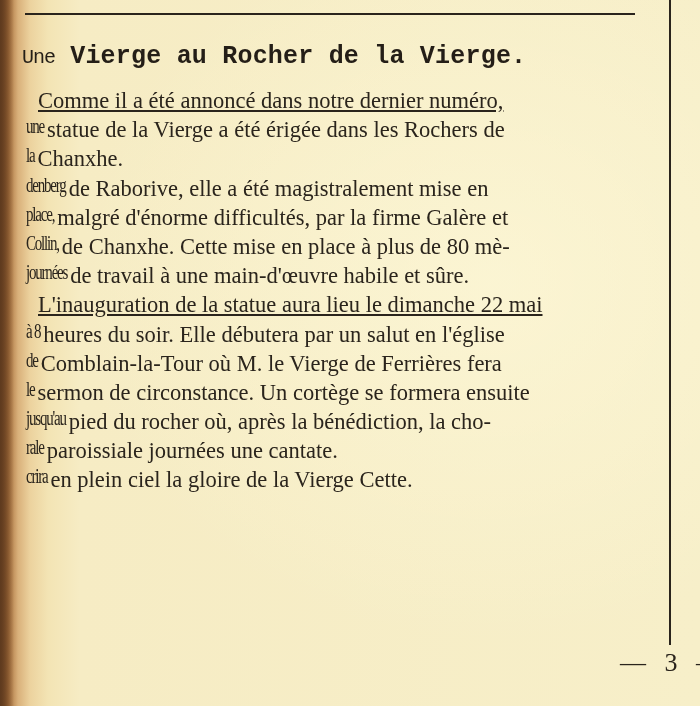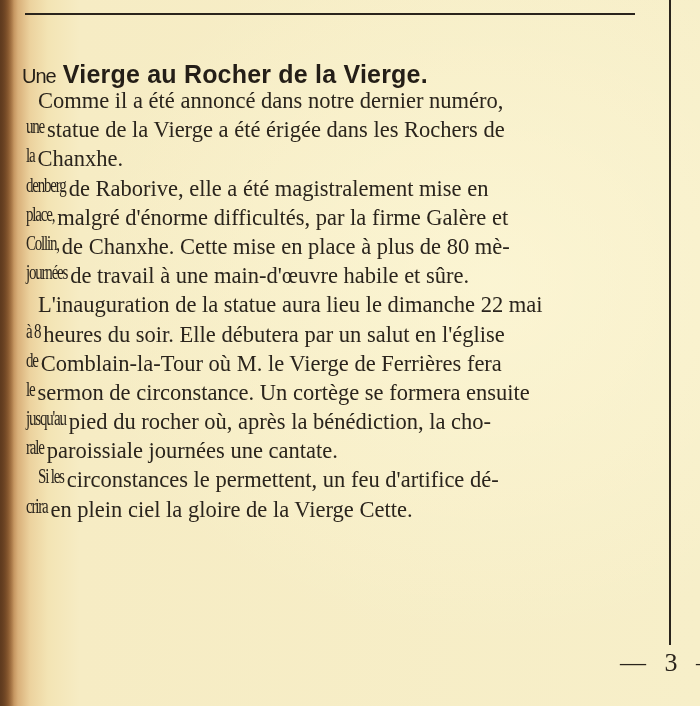--- a/index.html
+++ b/index.html
@@ -21,37 +21,37 @@
   }
   .top-rule {
     position: absolute; left: 25px; top: 13px; width: 610px; height: 2px;
     background: #2a241c;
   }
   .column-rule {
     position: absolute; left: 669px; top: 0; width: 2px; height: 645px;
     background: #2a241c;
   }
   .title {
-    position: absolute; left: 22px; top: 60px;
-    font-family: Liberation Sans, sans-serif;
+    position: absolute; left: 22px; top: 42px;
+    font-family: Liberation Mono, monospace;
     font-weight: bold; font-size: 25px; letter-spacing: 0.2px;
     color: #241e17; white-space: nowrap;
   }
   .title .lead { font-size: 20px; font-weight: normal; letter-spacing: -1px; }
   .body-text {
     position: absolute; left: 26px; top: 86px; width: 612px;
     font-size: 22.5px; line-height: 29.2px;
     white-space: nowrap;
   }
   .line { display: block; height: 29.2px; }
   .line .lead {
     font-size: 15px; letter-spacing: -1.2px; display: inline-block;
     transform: scaleY(1.35); transform-origin: bottom; margin-right: 3px;
   }
-  .indent { padding-left: 12px; }
+  .indent { padding-left: 12px; text-decoration: underline; }
   .page-number {
     position: absolute; left: 620px; top: 648px;
     font-size: 26px; color: #2a241c; white-space: nowrap; letter-spacing: 6px;
   }
 </style>
 </head>
 <body>
 
 <div class="page">
   <div class="spine-shadow"></div>
@@ -70,18 +70,17 @@
       <div class="line"><span class="lead">denberg</span><span>de Raborive,  elle a été  magistralement mise en</span></div>
       <div class="line"><span class="lead">place,</span><span>malgré d'énorme difficultés, par  la  firme Galère et</span></div>
       <div class="line"><span class="lead">Collin,</span><span>de Chanxhe. Cette mise en place à plus de 80 mè-</span></div>
       <div class="line"><span class="lead">journées</span><span>de travail à une main-d'œuvre habile et sûre.</span></div>
       <div class="line indent"><span>L'inauguration de la statue aura lieu le dimanche 22 mai</span></div>
       <div class="line"><span class="lead">à 8</span><span>heures du soir.  Elle débutera  par un salut en l'église</span></div>
       <div class="line"><span class="lead">de</span><span>Comblain-la-Tour  où  M. le Vierge de Ferrières fera</span></div>
       <div class="line"><span class="lead">le</span><span>sermon de circonstance. Un cortège se formera ensuite</span></div>
       <div class="line"><span class="lead">jusqu'au</span><span>pied du rocher où, après la bénédiction,  la cho-</span></div>
       <div class="line"><span class="lead">rale</span><span>paroissiale journées une cantate.</span></div>
-      <div class="line indent"><span class="lead">Si les</span><span>circonstances  le permettent,  un feu d'artifice dé-</span></div>
       <div class="line"><span class="lead">crira</span><span>en plein ciel la gloire  de la Vierge Cette.</span></div>
     </div>
 
   <div class="page-number">— 3 —</div>
 </div>
 
 </body></html>

